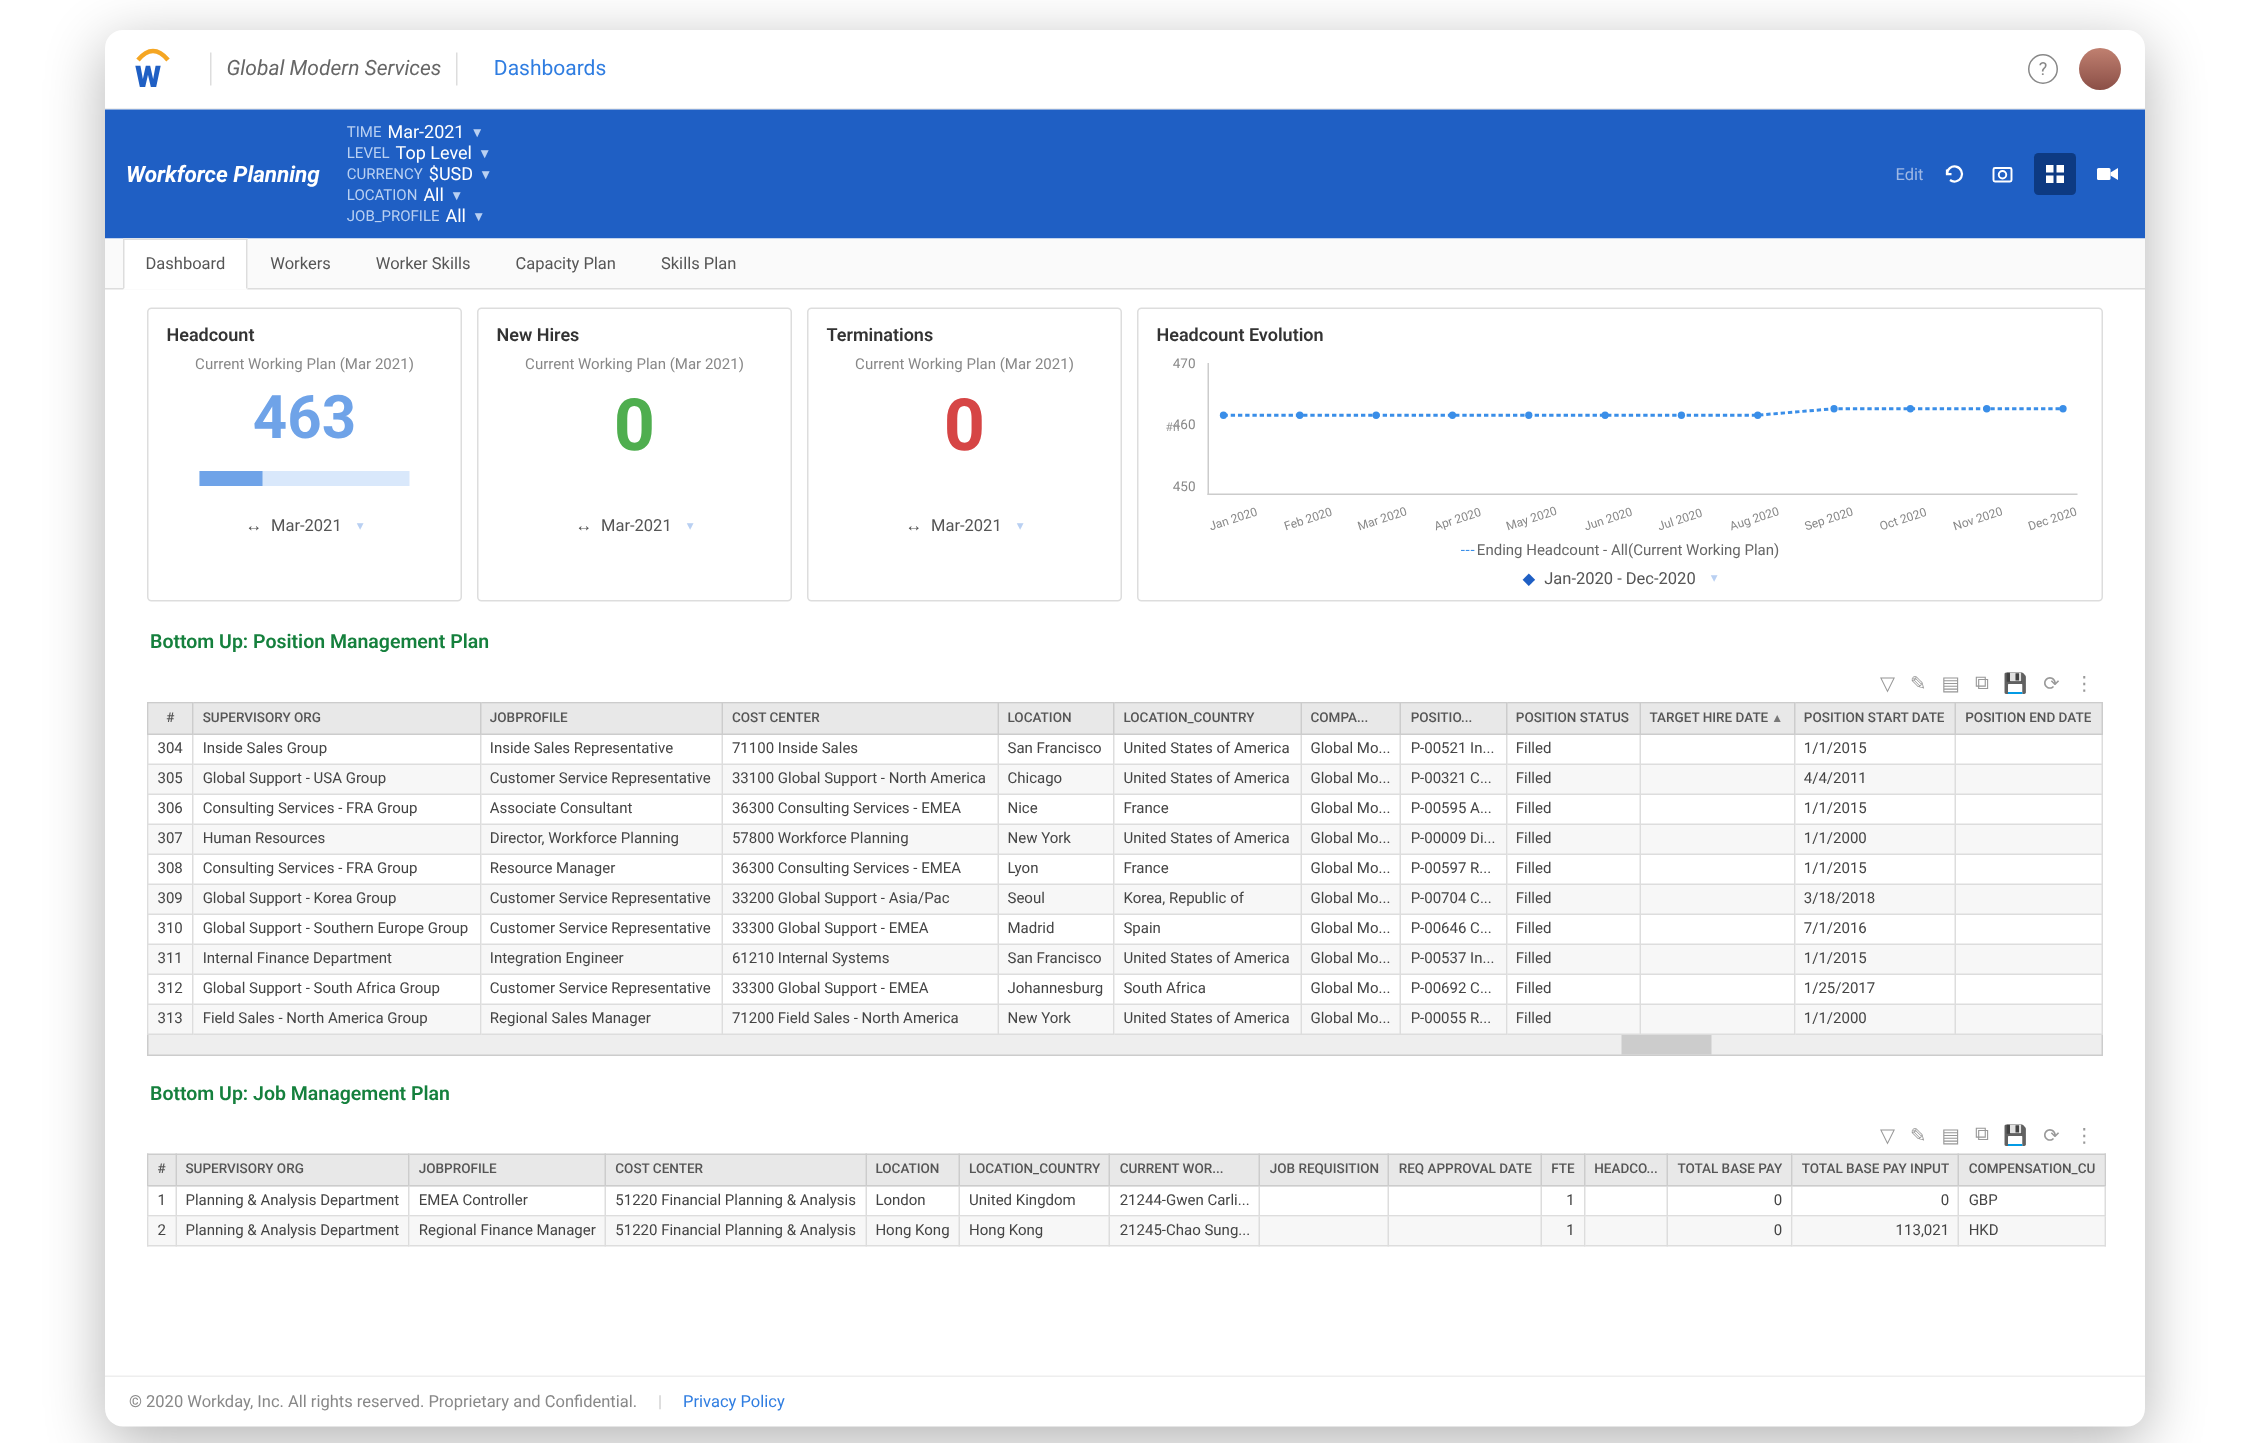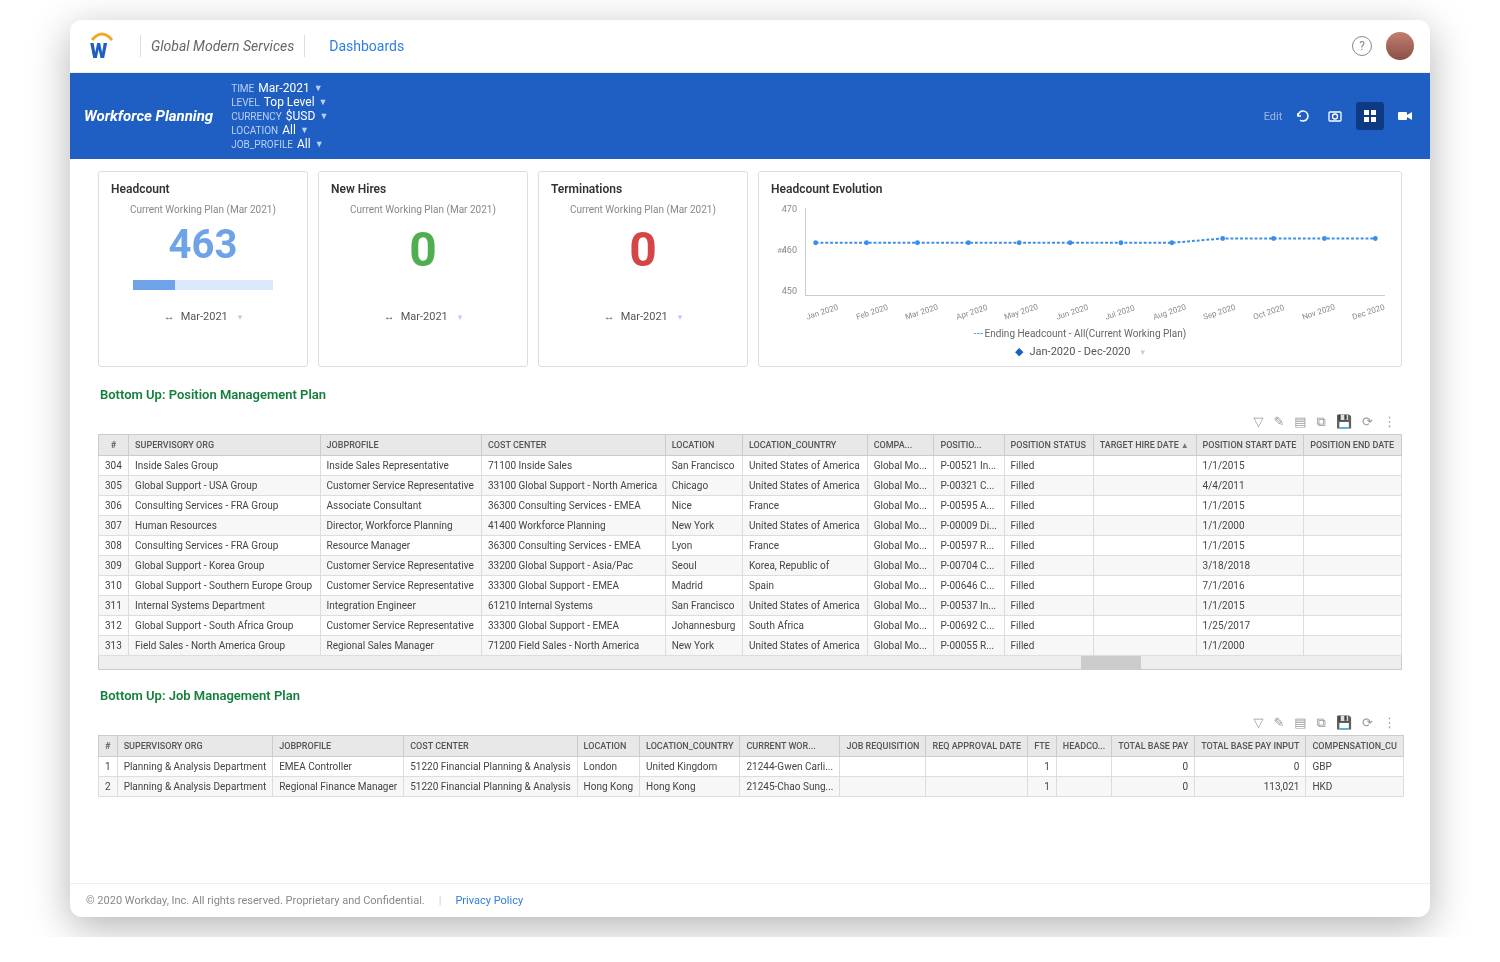--- a/index.html
+++ b/index.html
@@ -160,20 +160,27 @@
         </div>
     <div class="bluebar-icon">
           <svg width="16" height="16" viewBox="0 0 16 16">
             <rect x="1" y="4" width="9" height="8" rx="1" fill="#fff"></rect>
             <path d="M10 7 L15 4 L15 12 L10 9 Z" fill="#fff"></path>
           </svg>
         </div>
   </div>
 </div>
 
+<div class="tabs" id="tabs-host">
+      <div class="tab active">Dashboard</div>
+      <div class="tab">Workers</div>
+      <div class="tab">Worker Skills</div>
+      <div class="tab">Capacity Plan</div>
+      <div class="tab">Skills Plan</div>
+    </div>
 
 <div class="main">
 
 <div class="cards">
   <div class="card small">
     <div class="card-title">Headcount</div>
     <div class="card-sub">Current Working Plan (Mar 2021)</div>
     <div class="big-blue">463</div>
     <div class="prog-bar">
             <div class="prog-fill"></div>
@@ -311,21 +318,21 @@
             <td>P-00595 A...</td>
             <td>Filled</td>
             <td></td>
             <td>1/1/2015</td>
             <td></td>
           </tr>
           <tr>
             <td>307</td>
             <td>Human Resources</td>
             <td>Director, Workforce Planning</td>
-            <td>41400 Workforce Planning</td>
+            <td>57800 Workforce Planning</td>
             <td>New York</td>
             <td>United States of America</td>
             <td>Global Mo...</td>
             <td>P-00009 Di...</td>
             <td>Filled</td>
             <td></td>
             <td>1/1/2000</td>
             <td></td>
           </tr>
           <tr>
@@ -365,21 +372,21 @@
             <td>Spain</td>
             <td>Global Mo...</td>
             <td>P-00646 C...</td>
             <td>Filled</td>
             <td></td>
             <td>7/1/2016</td>
             <td></td>
           </tr>
           <tr>
             <td>311</td>
-            <td>Internal Systems Department</td>
+            <td>Internal Finance Department</td>
             <td>Integration Engineer</td>
             <td>61210 Internal Systems</td>
             <td>San Francisco</td>
             <td>United States of America</td>
             <td>Global Mo...</td>
             <td>P-00537 In...</td>
             <td>Filled</td>
             <td></td>
             <td>1/1/2015</td>
             <td></td>

